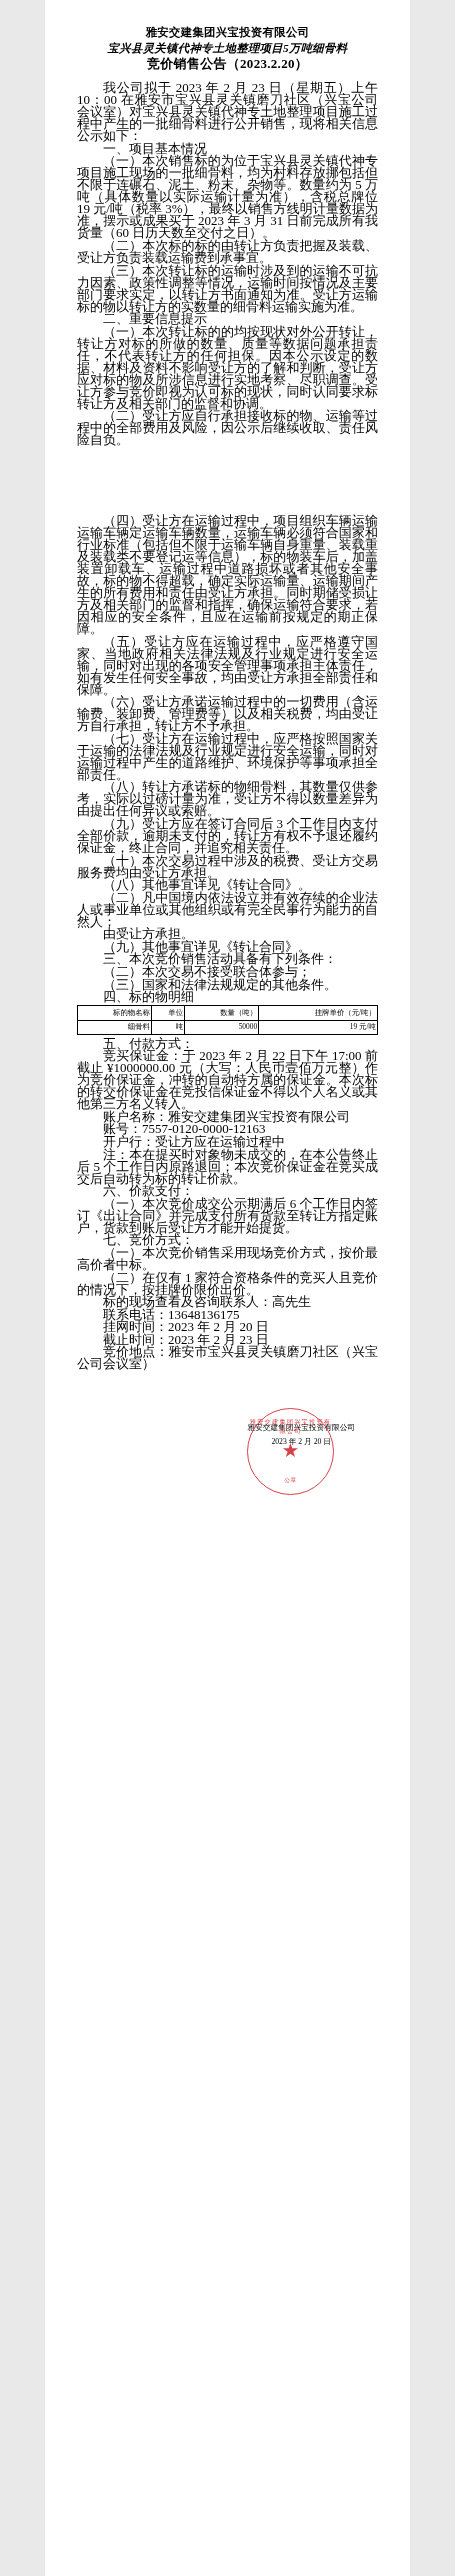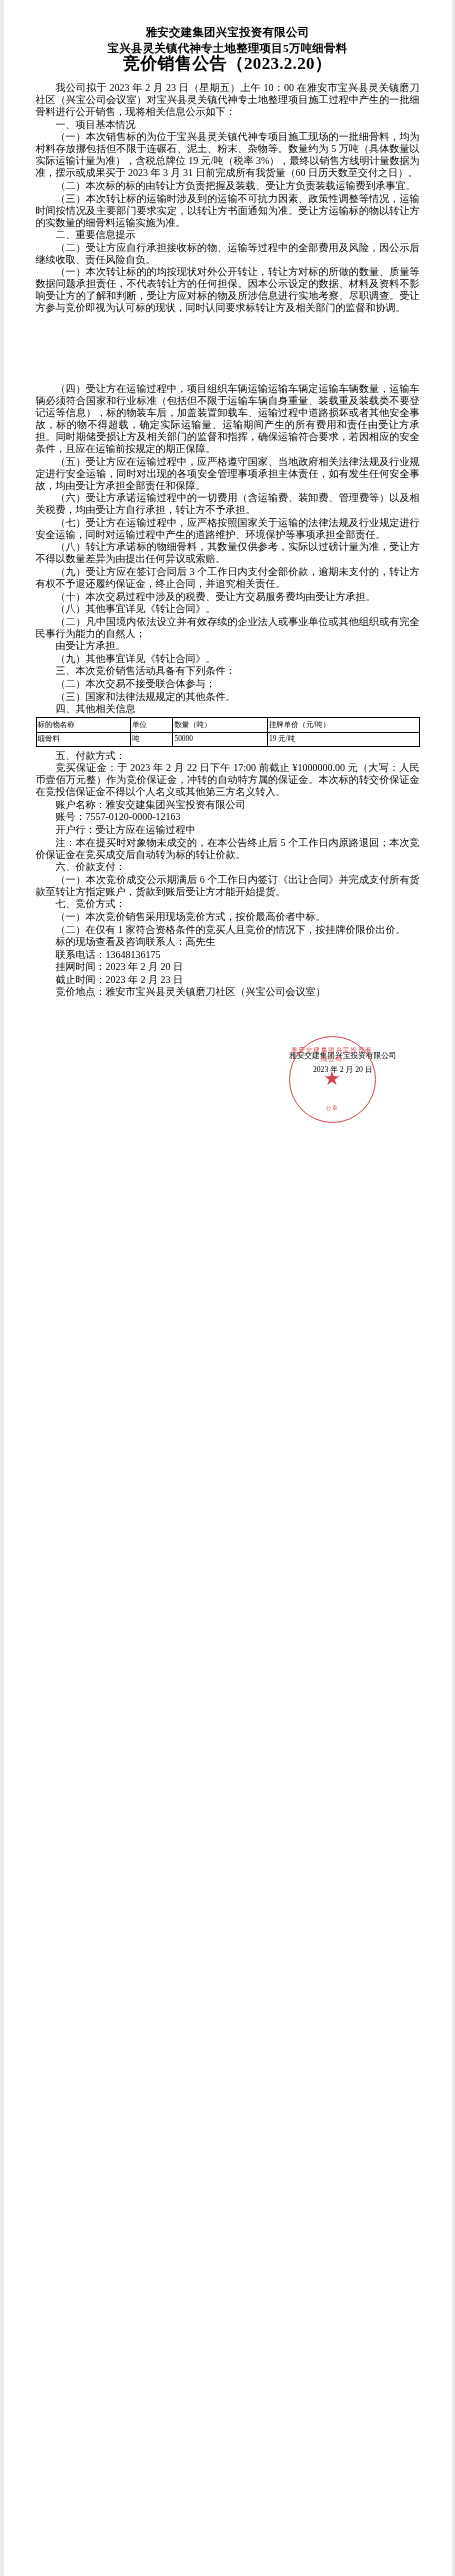--- a/index.html
+++ b/index.html
@@ -4,21 +4,21 @@
 <style>
   html, body {
     margin: 0;
     padding: 0;
     background: #e9e9e9;
   }
   body {
     font-family: "Liberation Serif", serif;
   }
   .page {
-    width: 448px;
+    width: 365px;
     min-height: 2576px;
     margin: 0 auto;
     background: #ffffff;
     position: relative;
     box-sizing: border-box;
     padding: 20.5px 32px 23px 32px;
   }
   .title-block {
     text-align: center;
     margin-top: 3.4px;
@@ -26,26 +26,27 @@
   }
   .title-line {
     font-weight: bold;
     font-size: 11.4px;
     line-height: 16px;
     letter-spacing: 0.3px;
     color: #000;
   }
   .title-line.l2 {
     font-size: 11.4px;
+    font-style: italic;
   }
   .title-line.l3 {
-    font-size: 17px;
+    font-size: 13px;
   }
   p.body {
-    font-size: 10px;
+    font-size: 13px;
     line-height: 12px;
     margin: 0 0 0.6px 0;
     text-align: justify;
     text-justify: inter-ideograph;
     color: #000;
     text-indent: 0;
   }
   p.ind {
     text-indent: 2em;
   }
@@ -53,21 +54,21 @@
     height: 68px;
   }
   table.bid {
     border-collapse: collapse;
     width: 100%;
     margin: 1.7px 0 2.3px 0;
     font-size: 7.4px;
   }
   table.bid td, table.bid th {
     border: 0.6px solid #000;
-    text-align: left;
+    text-align: right;
     padding: 1.7px 1.1px;
     font-weight: normal;
     line-height: 10.3px;
   }
   .seal-area {
     position: relative;
     height: 120px;
     margin-top: 17px;
   }
   .sign-block {
@@ -130,42 +131,42 @@
     <div class="title-line l2">宝兴县灵关镇代神专土地整理项目5万吨细骨料</div>
     <div class="title-line l3">竞价销售公告（2023.2.20）</div>
   </div>
 
   <p class="body ind">我公司拟于 2023 年 2 月 23 日（星期五）上午 10：00 在雅安市宝兴县灵关镇磨刀社区（兴宝公司会议室）对宝兴县灵关镇代神专土地整理项目施工过程中产生的一批细骨料进行公开销售，现将相关信息公示如下：</p>
   <p class="body ind">一、项目基本情况</p>
   <p class="body ind">（一）本次销售标的为位于宝兴县灵关镇代神专项目施工现场的一批细骨料，均为村料存放挪包括但不限于连碾石、泥土、粉末、杂物等。数量约为 5 万吨（具体数量以实际运输计量为准），含税总牌位 19 元/吨（税率 3%），最终以销售方线明计量数据为准，摆示或成果买于 2023 年 3 月 31 日前完成所有我货量（60 日历天数至交付之日）。</p>
   <p class="body ind">（二）本次标的标的由转让方负责把握及装载、受让方负责装载运输费到承事宜。</p>
   <p class="body ind">（三）本次转让标的运输时涉及到的运输不可抗力因素、政策性调整等情况，运输时间按情况及主要部门要求实定，以转让方书面通知为准。受让方运输标的物以转让方的实数量的细骨料运输实施为准。</p>
   <p class="body ind">二、重要信息提示</p>
+  <p class="body ind">（一）本次转让标的的均按现状对外公开转让，转让方对标的所做的数量、质量等数据问题承担责任，不代表转让方的任何担保。因本公示设定的数据、材料及资料不影响受让方的了解和判断，受让方应对标的物及所涉信息进行实地考察、尽职调查。受让方参与竞价即视为认可标的现状，同时认同要求标转让方及相关部门的监督和协调。</p>
   <p class="body ind">（二）受让方应自行承担接收标的物、运输等过程中的全部费用及风险，因公示后继续收取、责任风险自负。</p>
-  <p class="body ind">（一）本次转让标的的均按现状对外公开转让，转让方对标的所做的数量、质量等数据问题承担责任，不代表转让方的任何担保。因本公示设定的数据、材料及资料不影响受让方的了解和判断，受让方应对标的物及所涉信息进行实地考察、尽职调查。受让方参与竞价即视为认可标的现状，同时认同要求标转让方及相关部门的监督和协调。</p>
 
   <div class="spacer-lg"></div>
 
   <p class="body ind">（四）受让方在运输过程中，项目组织车辆运输运输车辆定运输车辆数量，运输车辆必须符合国家和行业标准（包括但不限于运输车辆自身重量、装载重及装载类不要登记运等信息），标的物装车后，加盖装置卸载车、运输过程中道路损坏或者其他安全事故，标的物不得超载，确定实际运输量、运输期间产生的所有费用和责任由受让方承担。同时期储受损让方及相关部门的监督和指挥，确保运输符合要求，若因相应的安全条件，且应在运输前按规定的期正保障。</p>
   <p class="body ind">（五）受让方应在运输过程中，应严格遵守国家、当地政府相关法律法规及行业规定进行安全运输，同时对出现的各项安全管理事项承担主体责任，如有发生任何安全事故，均由受让方承担全部责任和保障。</p>
   <p class="body ind">（六）受让方承诺运输过程中的一切费用（含运输费、装卸费、管理费等）以及相关税费，均由受让方自行承担，转让方不予承担。</p>
   <p class="body ind">（七）受让方在运输过程中，应严格按照国家关于运输的法律法规及行业规定进行安全运输，同时对运输过程中产生的道路维护、环境保护等事项承担全部责任。</p>
   <p class="body ind">（八）转让方承诺标的物细骨料，其数量仅供参考，实际以过磅计量为准，受让方不得以数量差异为由提出任何异议或索赔。</p>
   <p class="body ind">（九）受让方应在签订合同后 3 个工作日内支付全部价款，逾期未支付的，转让方有权不予退还履约保证金，终止合同，并追究相关责任。</p>
   <p class="body ind">（十）本次交易过程中涉及的税费、受让方交易服务费均由受让方承担。</p>
   <p class="body ind">（八）其他事宜详见《转让合同》。</p>
 
   <p class="body ind">（二）凡中国境内依法设立并有效存续的企业法人或事业单位或其他组织或有完全民事行为能力的自然人；</p>
 
   <p class="body ind">由受让方承担。</p>
   <p class="body ind">（九）其他事宜详见《转让合同》。</p>
   <p class="body ind">三、本次竞价销售活动具备有下列条件：</p>
   <p class="body ind">（二）本次交易不接受联合体参与；</p>
   <p class="body ind">（三）国家和法律法规规定的其他条件。</p>
-  <p class="body ind">四、其他相关信息</p>
+  <p class="body ind">四、标的物明细</p>
   <p class="body ind"></p>
 
   <table class="bid">
     <thead>
       <tr>
         <th>标的物名称</th>
         <th>单位</th>
         <th>数量（吨）</th>
         <th>挂牌单价（元/吨）</th>
       </tr>

